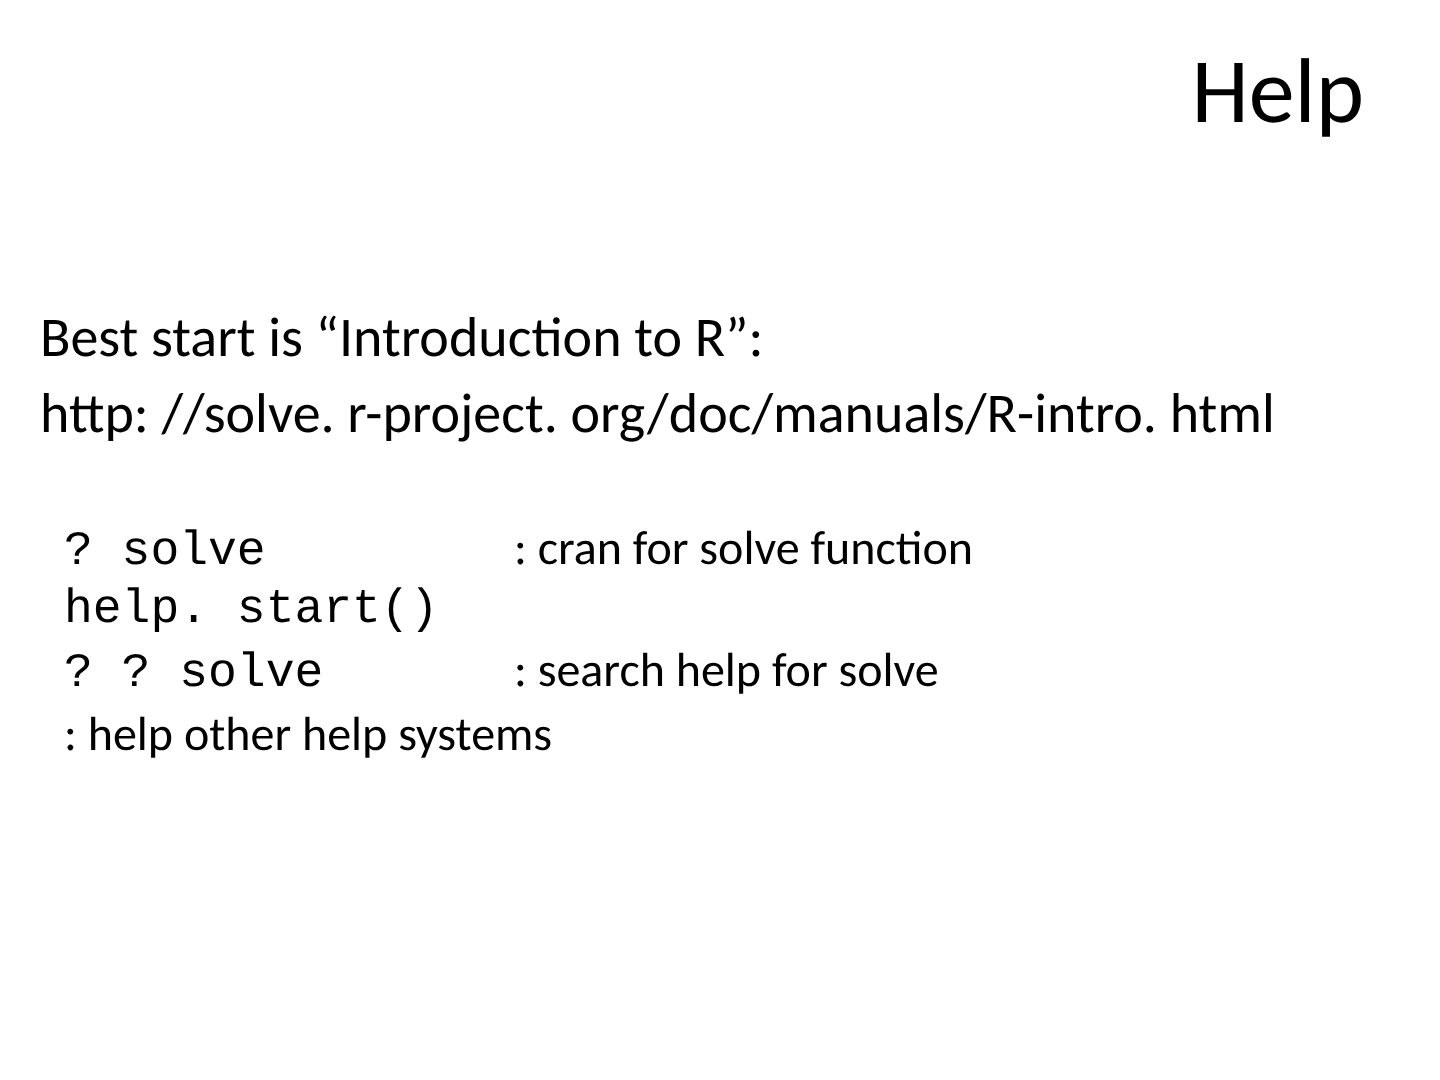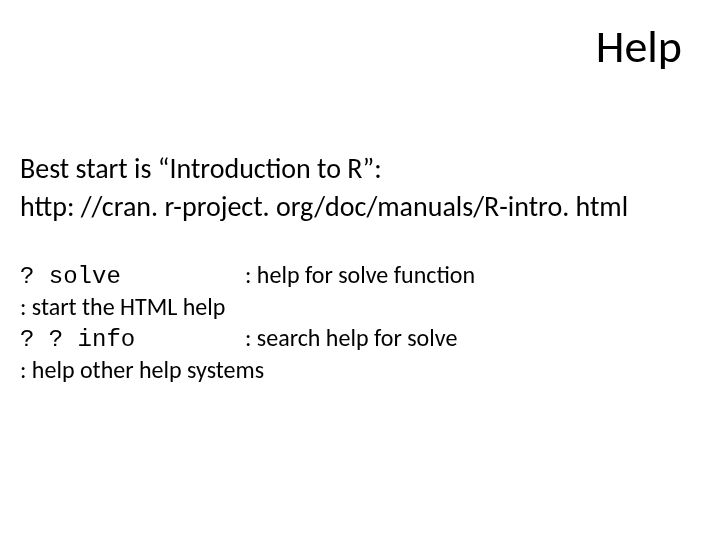--- a/index.html
+++ b/index.html
@@ -28,21 +28,21 @@
   .intro {
     position: absolute;
     top: 150px;
     left: 20px;
     font-size: 28px;
     line-height: 1.35;
   }
   .commands {
     position: absolute;
     top: 260px;
-    left: 20px;
+    left: 32px;
   }
   .row {
     display: flex;
     align-items: baseline;
     margin-bottom: 2px;
   }
   .cmd {
     font-family: "Courier New", Courier, monospace;
     font-size: 24px;
     width: 225px;
@@ -55,33 +55,33 @@
 </style>
 </head>
 <body>
 
 <div class="slide">
 
   <div class="title">Help</div>
 
   <div class="intro">
     <div>Best start is “Introduction to R”:</div>
-    <div>http: //cran. r-project. org/doc/manuals/R-intro. html</div>
+    <div>http: //solve. r-project. org/doc/manuals/R-intro. html</div>
   </div>
 
   <div class="commands">
     <div class="row">
       <div class="cmd">? solve</div>
-      <div class="desc">: help for solve function</div>
+      <div class="desc">: cran for solve function</div>
     </div>
     <div class="row">
-      <div class="desc">: start the HTML help</div>
+      <div class="cmd">help. start()</div>
     </div>
     <div class="row">
-      <div class="cmd">? ? info</div>
+      <div class="cmd">? ? solve</div>
       <div class="desc">: search help for solve</div>
     </div>
     <div class="row">
       <div class="desc">: help other help systems</div>
     </div>
   </div>
 
 </div>
 
 </body></html>

